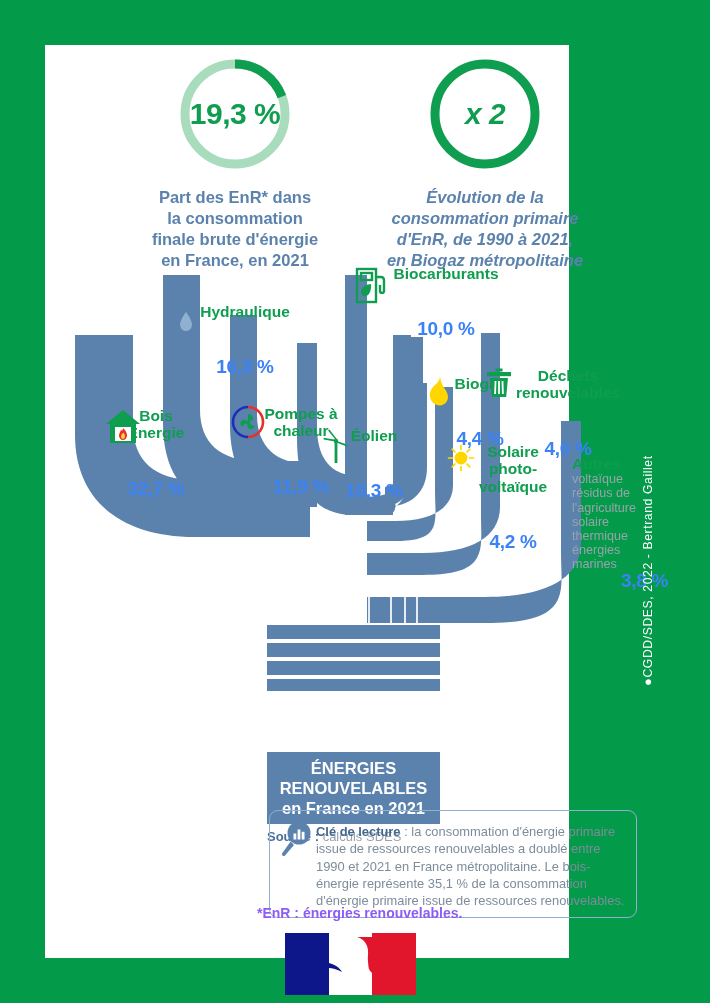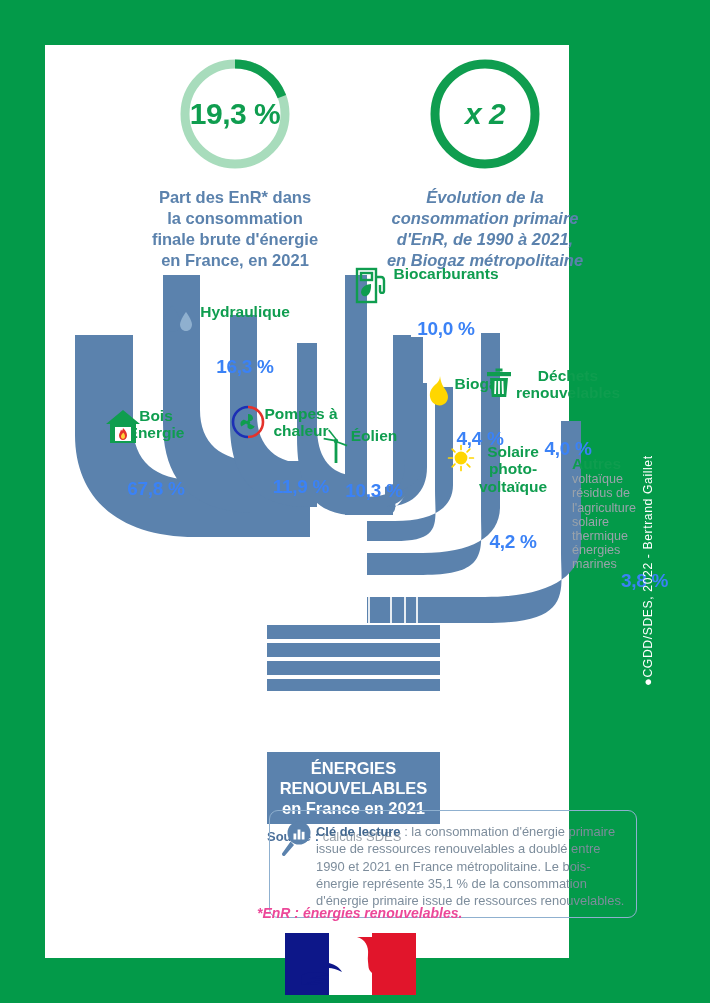--- a/index.html
+++ b/index.html
@@ -140,22 +140,21 @@
   .cle .magnifier {
     position: absolute;
     left: 8px; top: 8px;
     width: 36px; height: 40px;
   }
   .footnote {
     position: absolute;
     left: 212px; top: 860px;
     font-size: 14px;
     font-weight: bold;
-    color: #ec4899;
-    font-style: italic;
+    color: #8b5cf6;
   }
   .flag {
     position: absolute;
     left: 240px; top: 888px;
     width: 131px; height: 62px;
   }
   .credit {
     position: absolute;
     left: 640px; top: 686px;
     width: 260px;
@@ -272,21 +271,21 @@
           <div>Énergie</div>
         </div>
         <div class="node-icon">
           <svg width="40" height="40" viewBox="0 0 40 40" aria-hidden="true">
             <path d="M20 3 L37 17 L33 17 L33 36 L7 36 L7 17 L3 17 Z" fill="#0f9d4f"></path>
             <rect x="12" y="20" width="16" height="14" fill="#ffffff"></rect>
             <path d="M20 21 C23 24 24 26 24 28.5 C24 31 22.2 33 20 33 C17.8 33 16 31 16 28.5 C16 26.5 17.5 25 18 22.5 C18.8 24 19.4 24.5 20 21 Z" fill="#e4322b"></path>
             <path d="M20.2 25.5 C21.6 27 22 28 22 29.4 C22 30.8 21.1 31.8 20 31.8 C18.9 31.8 18 30.8 18 29.4 C18 28.2 19 27.4 19.4 26 C19.8 27 20 26.8 20.2 25.5 Z" fill="#ffd23b"></path>
           </svg>
         </div>
-        <div class="node-val">67,8 %</div>
+        <div class="node-val">32,7 %</div>
       </div>
 
       <div class="node" id="n-hydro">
         <div class="node-title">
           <div>Hydraulique</div>
         </div>
         <div class="node-icon">
           <svg width="46" height="34" viewBox="0 0 46 34" aria-hidden="true">
             <path d="M17 2 C17 2 8 14 8 20 C8 25.5 12 29 17 29 C22 29 26 25.5 26 20 C26 14 17 2 17 2 Z" fill="#5b82ad"></path>
             <path d="M31 9 C31 9 25 17 25 21.5 C25 25.3 27.7 28 31 28 C34.3 28 37 25.3 37 21.5 C37 17 31 9 31 9 Z" fill="#8fb0cf"></path>

